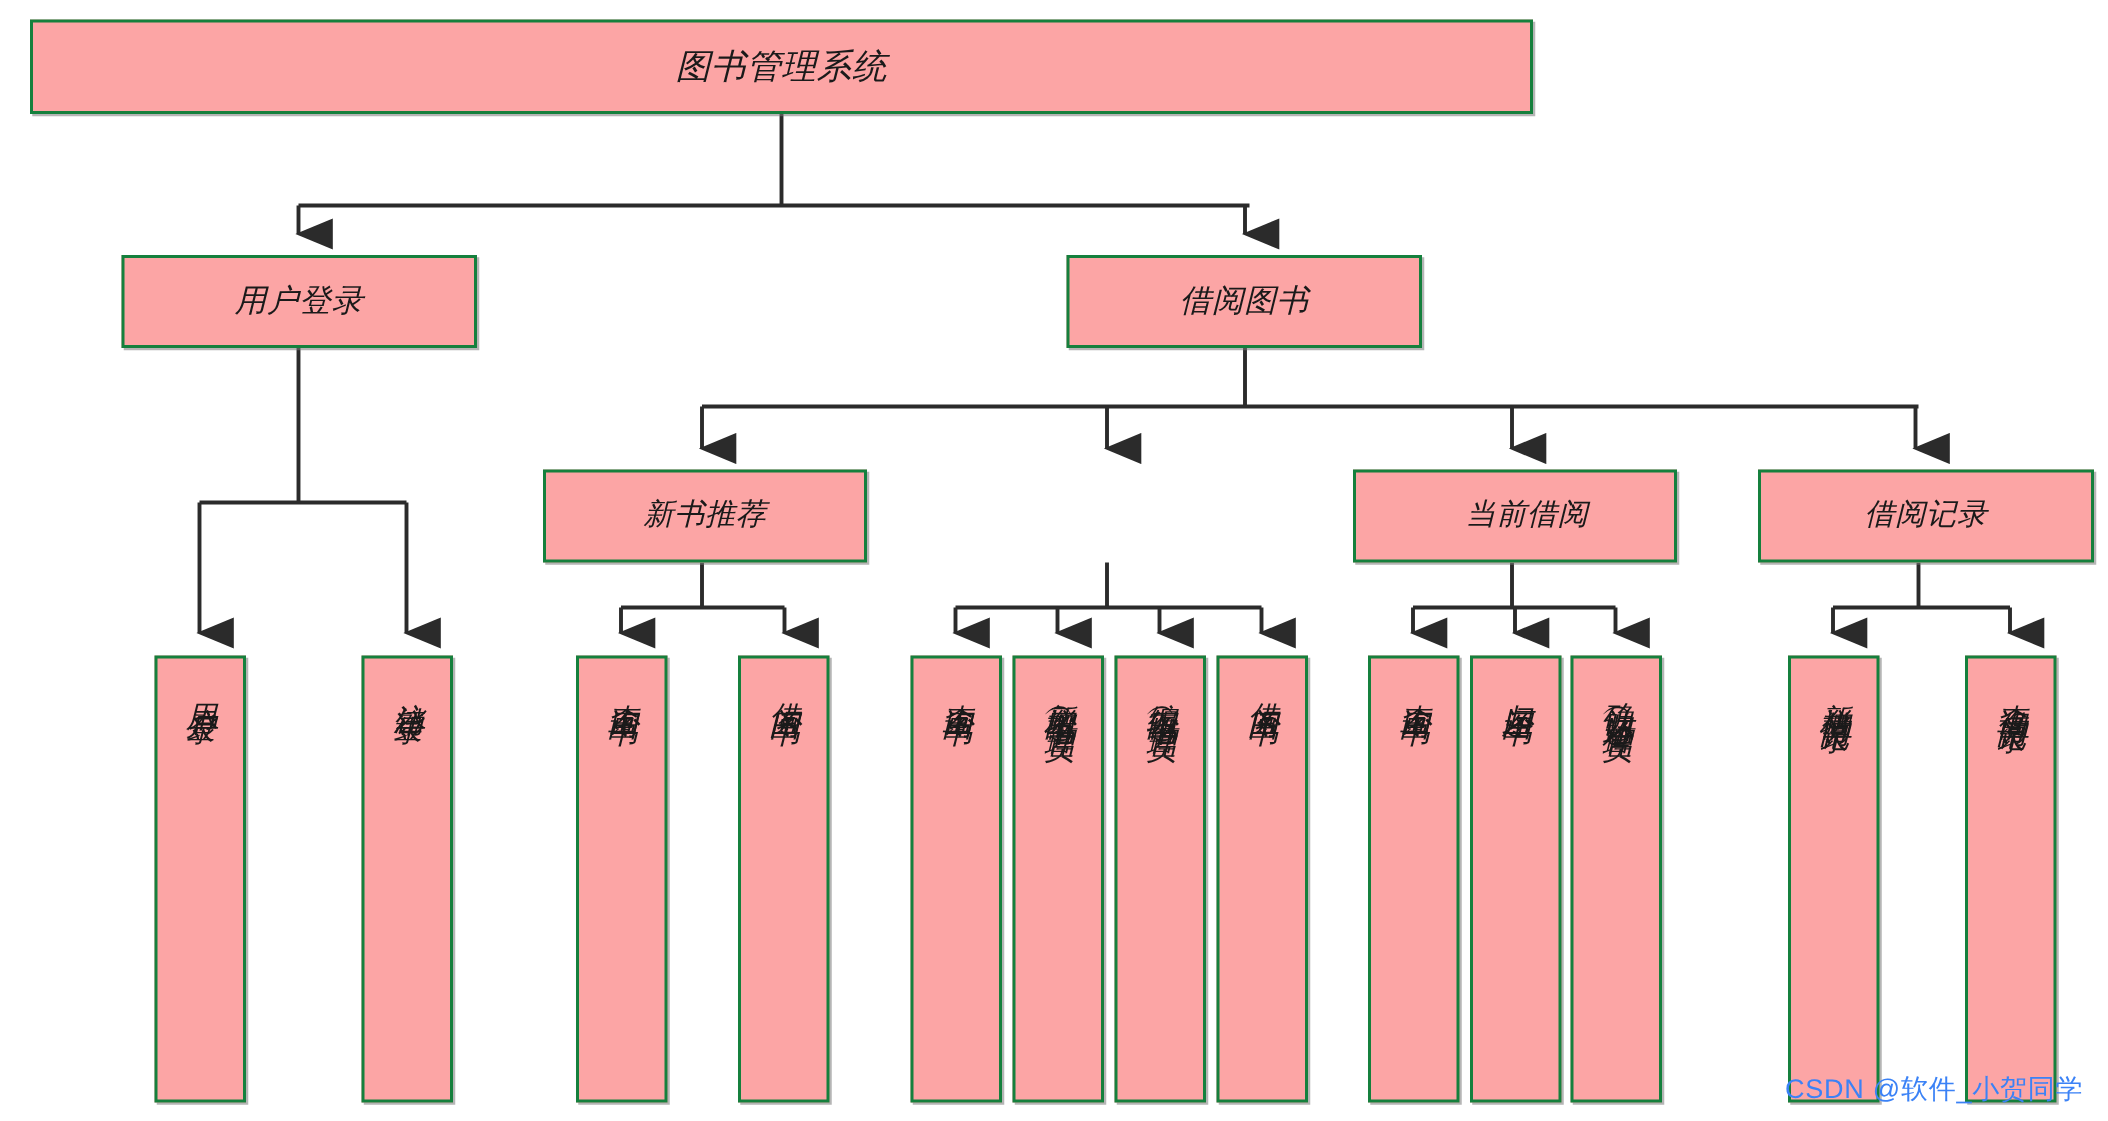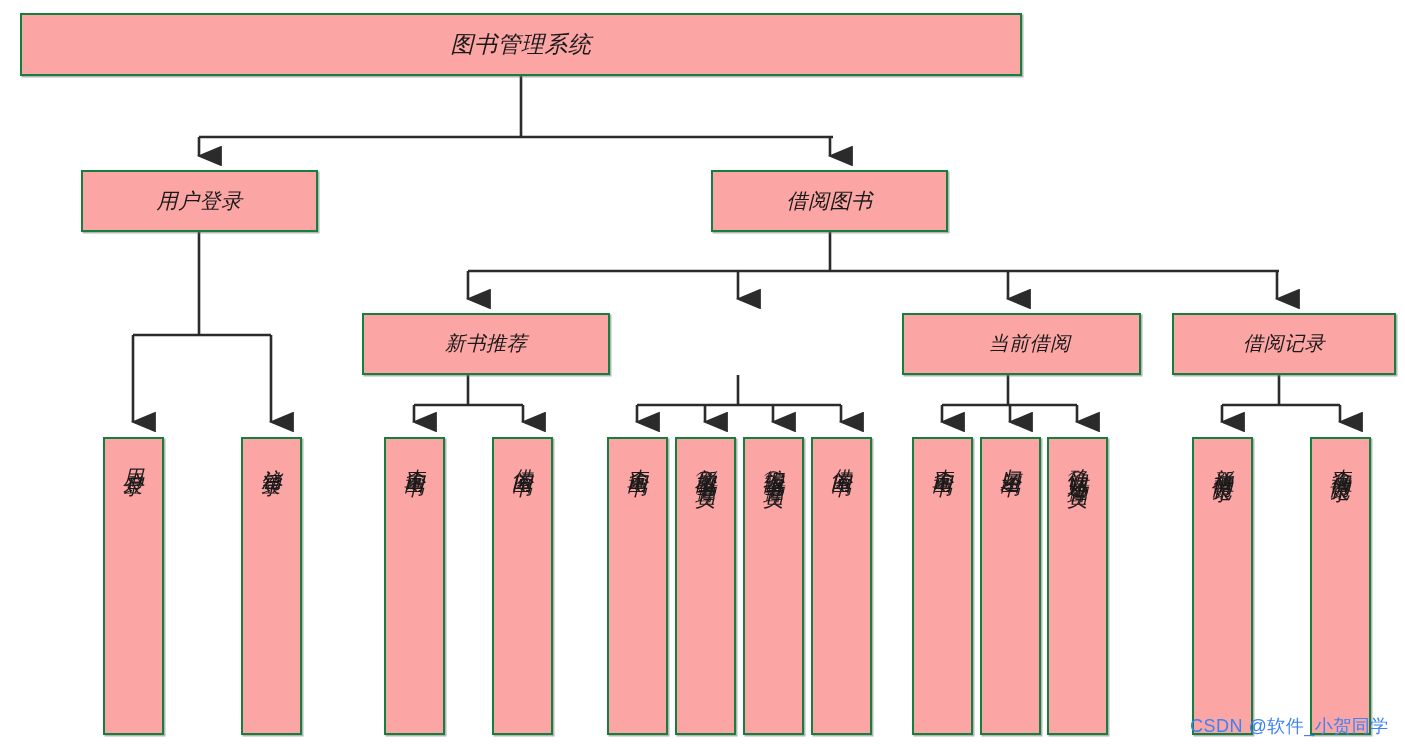--- a/index.html
+++ b/index.html
@@ -107,24 +107,24 @@
     <span>图书管理系统</span>
   </div>
 
   <div class="node lvl2" style="left:81px;top:170px;width:237px;height:62px;">
     <span>用户登录</span>
   </div>
   <div class="node lvl2" style="left:711px;top:170px;width:237px;height:62px;">
     <span>借阅图书</span>
   </div>
 
-  <div class="node lvl3" style="left:362px;top:313px;width:248px;height:62px;">
+  <div class="node lvl3" style="left:362px;top:313px;width:216px;height:62px;">
     <span>新书推荐</span>
   </div>
-  <div class="node lvl3" style="left:902px;top:313px;width:239px;height:62px;padding-left:16px;">
+  <div class="node lvl3" style="left:902px;top:313px;width:216px;height:62px;padding-left:16px;">
     <span>当前借阅</span>
   </div>
   <div class="node lvl3" style="left:1172px;top:313px;width:224px;height:62px;">
     <span>借阅记录</span>
   </div>
 
   <div class="node leaf" style="left:103px;top:437px;width:61px;height:298px;">
     <span>用户登录</span>
   </div>
   <div class="node leaf" style="left:241px;top:437px;width:61px;height:298px;">

